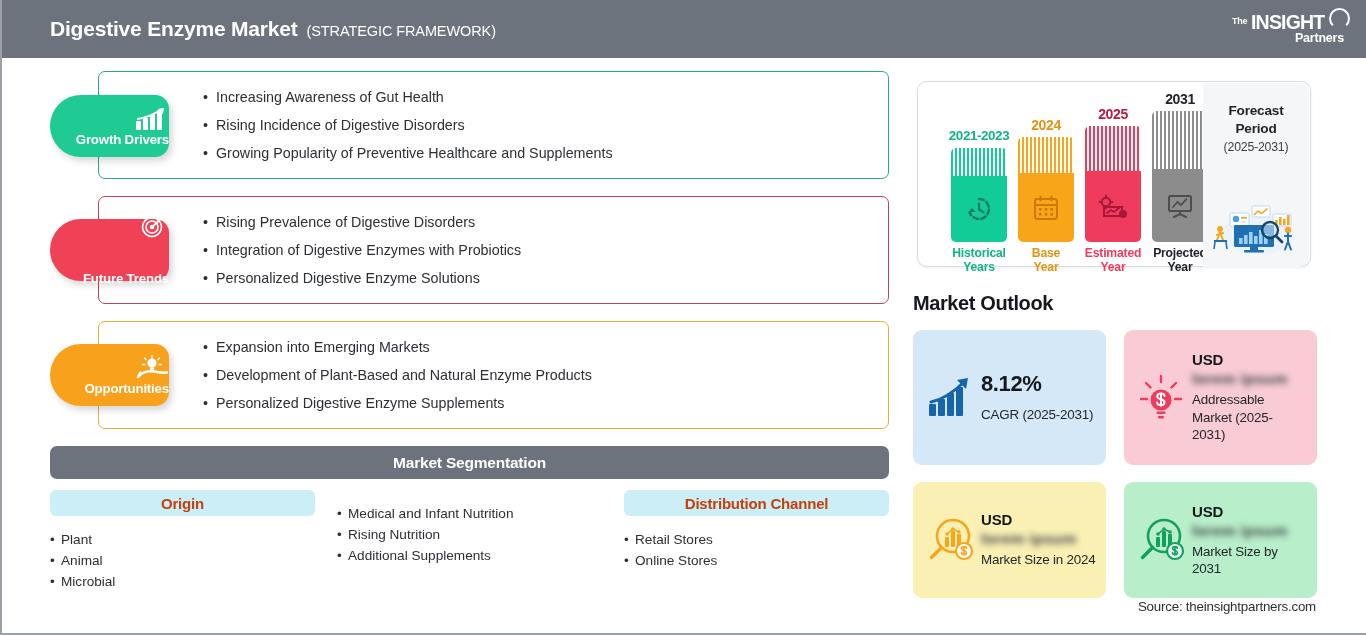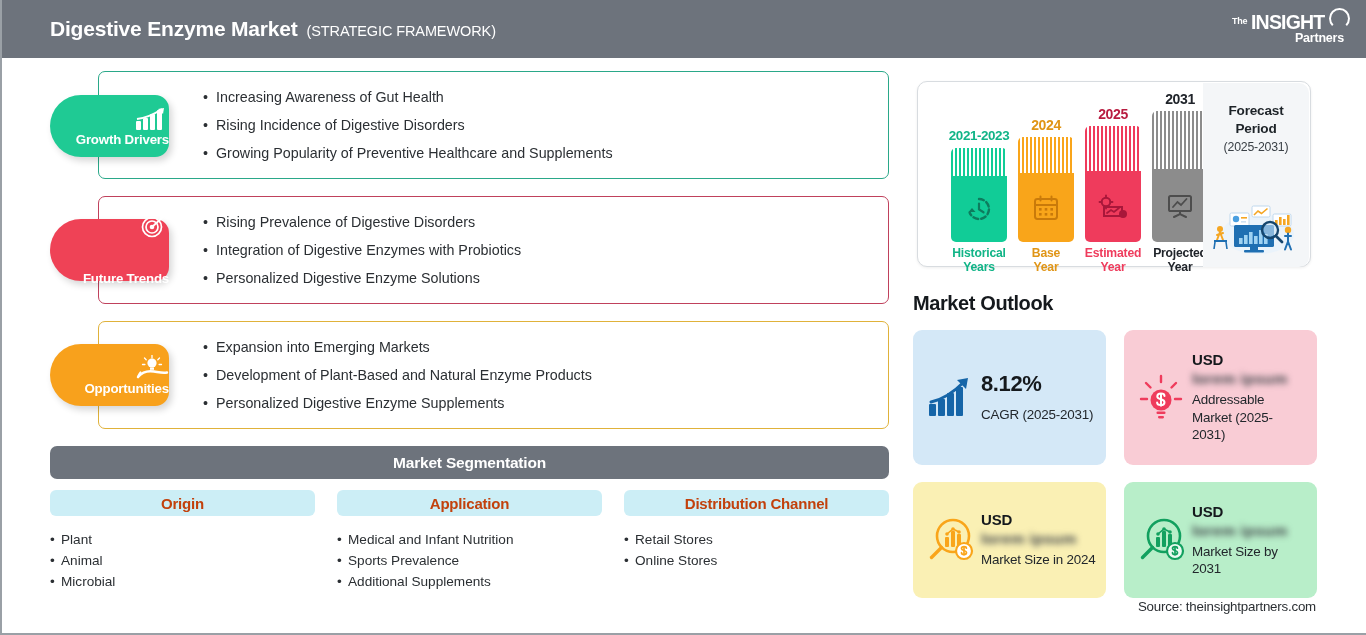--- a/index.html
+++ b/index.html
@@ -320,26 +320,23 @@
       <span class="seg-pill-text">Origin</span>
     </div>
     <div class="seg-items">
       <div class="seg-item">Plant</div>
       <div class="seg-item">Animal</div>
       <div class="seg-item">Microbial</div>
     </div>
   </div>
 
   <div class="seg-col" style="left:335px; width:265px;">
-    <div class="seg-pill">
-      <span class="seg-pill-text">Application</span>
-    </div>
     <div class="seg-items">
       <div class="seg-item">Medical and Infant Nutrition</div>
-      <div class="seg-item">Sports Prevalence</div>
+      <div class="seg-item">Rising Nutrition</div>
       <div class="seg-item">Additional Supplements</div>
     </div>
   </div>
 
   <div class="seg-col" style="left:622px; width:265px;">
     <div class="seg-pill">
       <span class="seg-pill-text">Distribution Channel</span>
     </div>
     <div class="seg-items">
       <div class="seg-item">Retail Stores</div>

